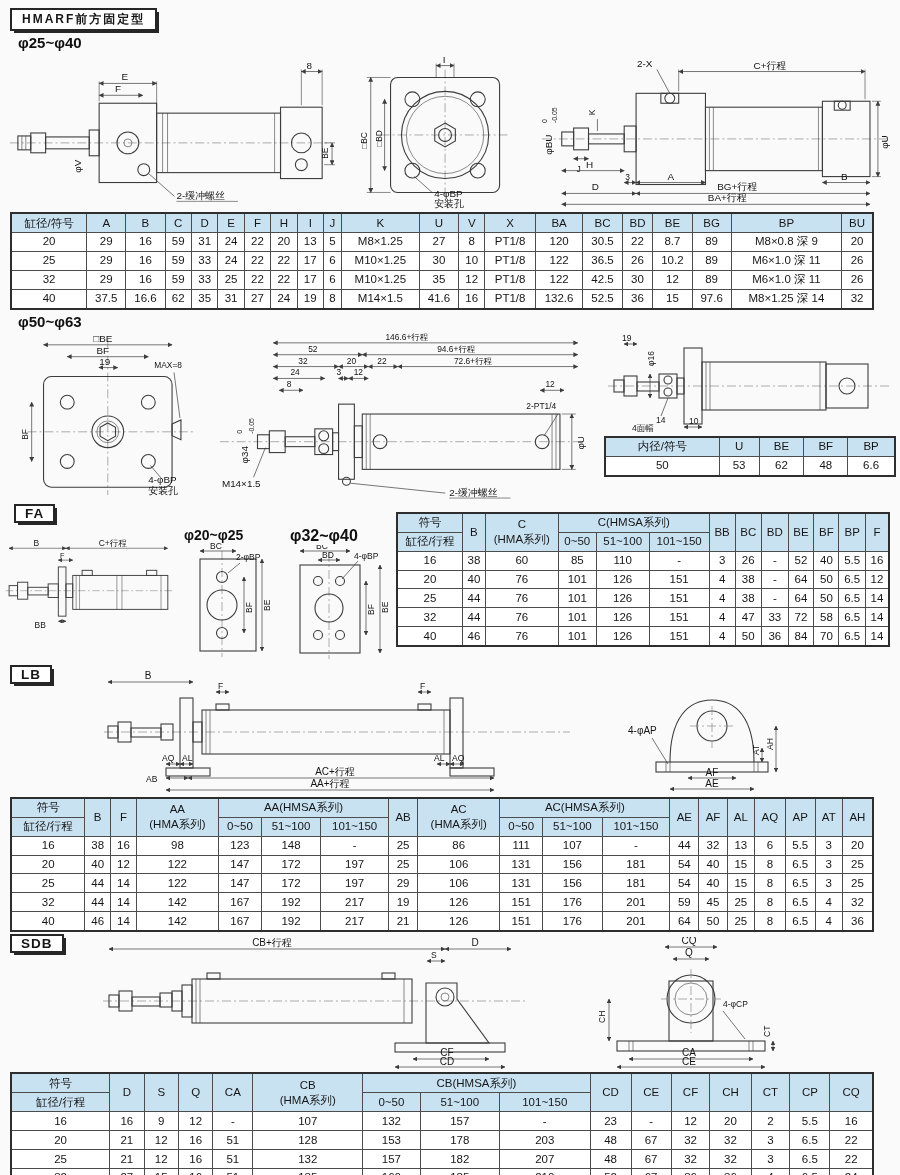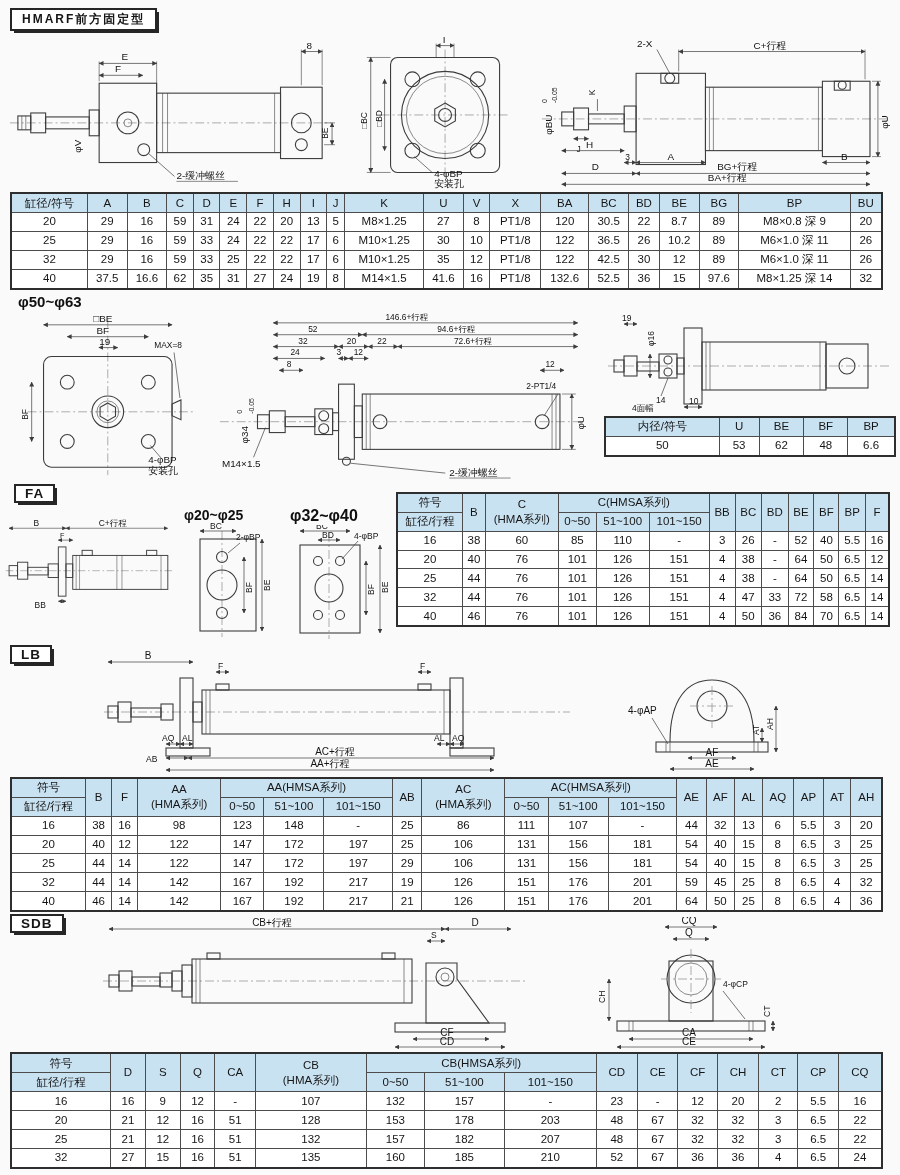--- a/index.html
+++ b/index.html
@@ -9,21 +9,21 @@
     box-sizing:border-box;padding-top:6px;overflow:hidden;position:relative;
   }
   .titlebox{
     display:inline-block;border:2px solid #262626;background:#fff;
     padding:1px 10px;font-size:12px;font-weight:bold;letter-spacing:2px;
     box-shadow:3px 3px 0 -1px #262626;margin:2px 0 0 10px;white-space:nowrap;
   }
   .titlebox.small{font-size:13.5px;padding:0 9px;letter-spacing:1px;}
   .range-label{font-weight:bold;font-size:15px;margin:3px 0 0 18px;color:#101010;}
   .row-flex{display:flex;align-items:flex-start;justify-content:space-between;padding:0 4px;}
-  .tw{margin:3px 17px 0 10px;}
+  .tw{margin:3px 26px 0 10px;}
   table.dim-table{border-collapse:collapse;background:#fff;border:2px solid #2e2e2e;width:100%;}
   .dim-table th{background:var(--hdr,#c9e2f2);font-weight:normal;}
   .dim-table th,.dim-table td{
     border:1px solid #4c4c4c;font-size:11.5px;padding:1.5px 3px;
     text-align:center;white-space:nowrap;color:#161616;line-height:1.3;
   }
   .pre{white-space:pre-line !important;}
   
   svg text{font-size:10px;font-family:"Liberation Sans",sans-serif;fill:#141414;}
   svg text.sm{font-size:8.5px;}
@@ -51,20 +51,21 @@
     <marker id="ar" viewBox="0 0 10 10" refX="9" refY="5" markerWidth="7" markerHeight="7" orient="auto-start-reverse">
       <path d="M0,0 L10,5 L0,10 z" fill="#3c3c3c"></path>
     </marker>
   </defs>
 </svg>
 
 <div class="page">
 
   
   <div class="titlebox">HMARF前方固定型</div>
+  <div class="range-label">φ25~φ40</div>
 
   <div class="row-flex">
 
     <svg width="340" height="158" viewBox="0 0 340 158">
       <line class="cl" x1="6" y1="92" x2="330" y2="92"></line>
       <rect class="s" x="14" y="85" width="13" height="14"></rect>
       <line class="thin" x1="18" y1="85" x2="18" y2="99"></line>
       <line class="thin" x1="22" y1="85" x2="22" y2="99"></line>
       <rect class="s" x="27" y="82" width="15" height="20"></rect>
       <rect class="s" x="42" y="86" width="44" height="12"></rect>

